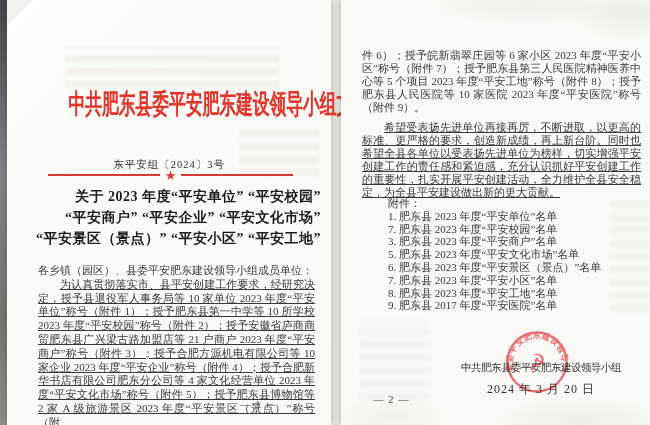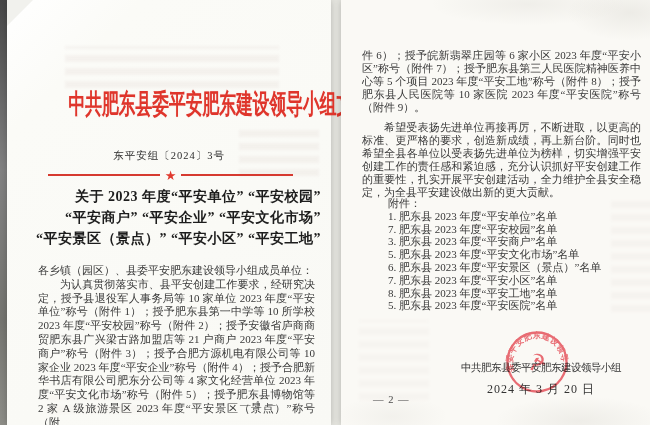--- a/index.html
+++ b/index.html
@@ -43,42 +43,42 @@
   
   .red-header{
     position:absolute;top:86px;left:0;width:100%;
     text-align:center;white-space:nowrap;
     font-size:27px;font-weight:bold;color:#df352b;
     transform:scaleX(.62);transform-origin:center;
     letter-spacing:0px;
     text-shadow:0 0 1px rgba(223,53,43,.35);
   }
   .doc-number{
-    position:absolute;top:149px;left:0;width:100%;
+    position:absolute;top:158px;left:0;width:100%;
     text-align:center;font-size:10.5px;color:#2c2c2c;letter-spacing:1px;
   }
   .red-rule{
     position:absolute;top:168px;left:41px;width:245px;height:14px;
     display:flex;align-items:center;
   }
   .red-rule .line{flex:1;height:2px;background:#d63a30;}
   .red-rule .star{color:#e0392e;font-size:13px;line-height:13px;margin:0 5px;
     font-family:"DejaVu Sans",sans-serif;}
   .doc-title{
     position:absolute;top:186px;left:10px;right:10px;
     text-align:right;font-size:14px;font-weight:bold;color:#1d1d1d;
     line-height:21px;letter-spacing:.5px;
   }
   .body-text{
     font-size:11px;line-height:13.8px;color:#383838;
     text-align:justify;
   }
   .body1{position:absolute;top:264px;left:31px;width:277px;}
   .body1 p,.body2 p{margin:0;}
-  .para-indent{text-indent:2em;}
+  .para-indent{text-indent:2em;text-decoration:underline;}
   .page-number{
     position:absolute;font-size:10.5px;color:#4a4a4a;letter-spacing:1px;white-space:nowrap;
   }
   .pn1{top:399px;left:233px;}
   .pn2{top:394px;left:32px;}
   
   .body2{position:absolute;top:49px;left:21px;width:279px;}
   .body2 .body-text{line-height:13px;}
   .body2 .p2{margin-top:7px;}
   .attachments{
@@ -151,21 +151,21 @@
     <div class="attachments">
       <span class="att-label">附件：</span>
       <div class="att-list">
         <div class="att-item">1. 肥东县 2023 年度“平安单位”名单</div>
         <div class="att-item">7. 肥东县 2023 年度“平安校园”名单</div>
         <div class="att-item">3. 肥东县 2023 年度“平安商户”名单</div>
         <div class="att-item">5. 肥东县 2023 年度“平安文化市场”名单</div>
         <div class="att-item">6. 肥东县 2023 年度“平安景区（景点）”名单</div>
         <div class="att-item">7. 肥东县 2023 年度“平安小区”名单</div>
         <div class="att-item">8. 肥东县 2023 年度“平安工地”名单</div>
-        <div class="att-item">5. 肥东县 2023 年度“平安医院”名单</div>
+        <div class="att-item">9. 肥东县 2017 年度“平安医院”名单</div>
       </div>
     </div>
 
     <div class="signature-block">
       <div class="signature-line">中共肥东县委平安肥东建设领导小组</div>
       <div class="date-line">2024 年 3 月 20 日</div>
     </div>
 
     <svg class="seal" viewBox="0 0 100 100">
       <defs>

